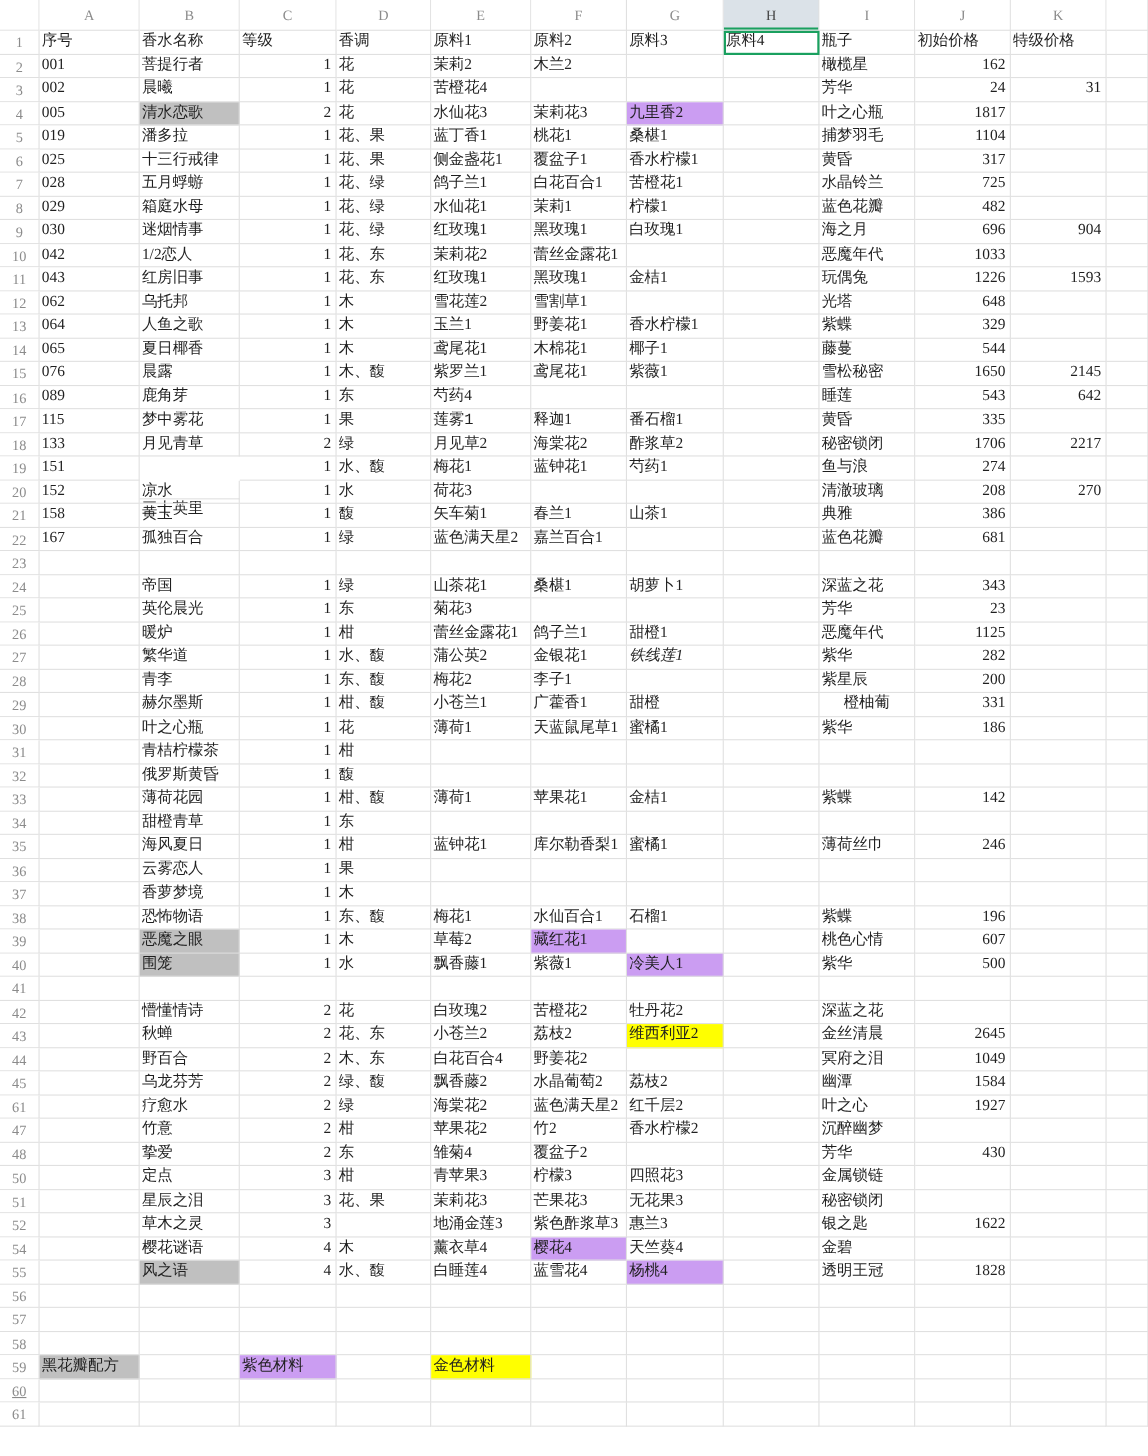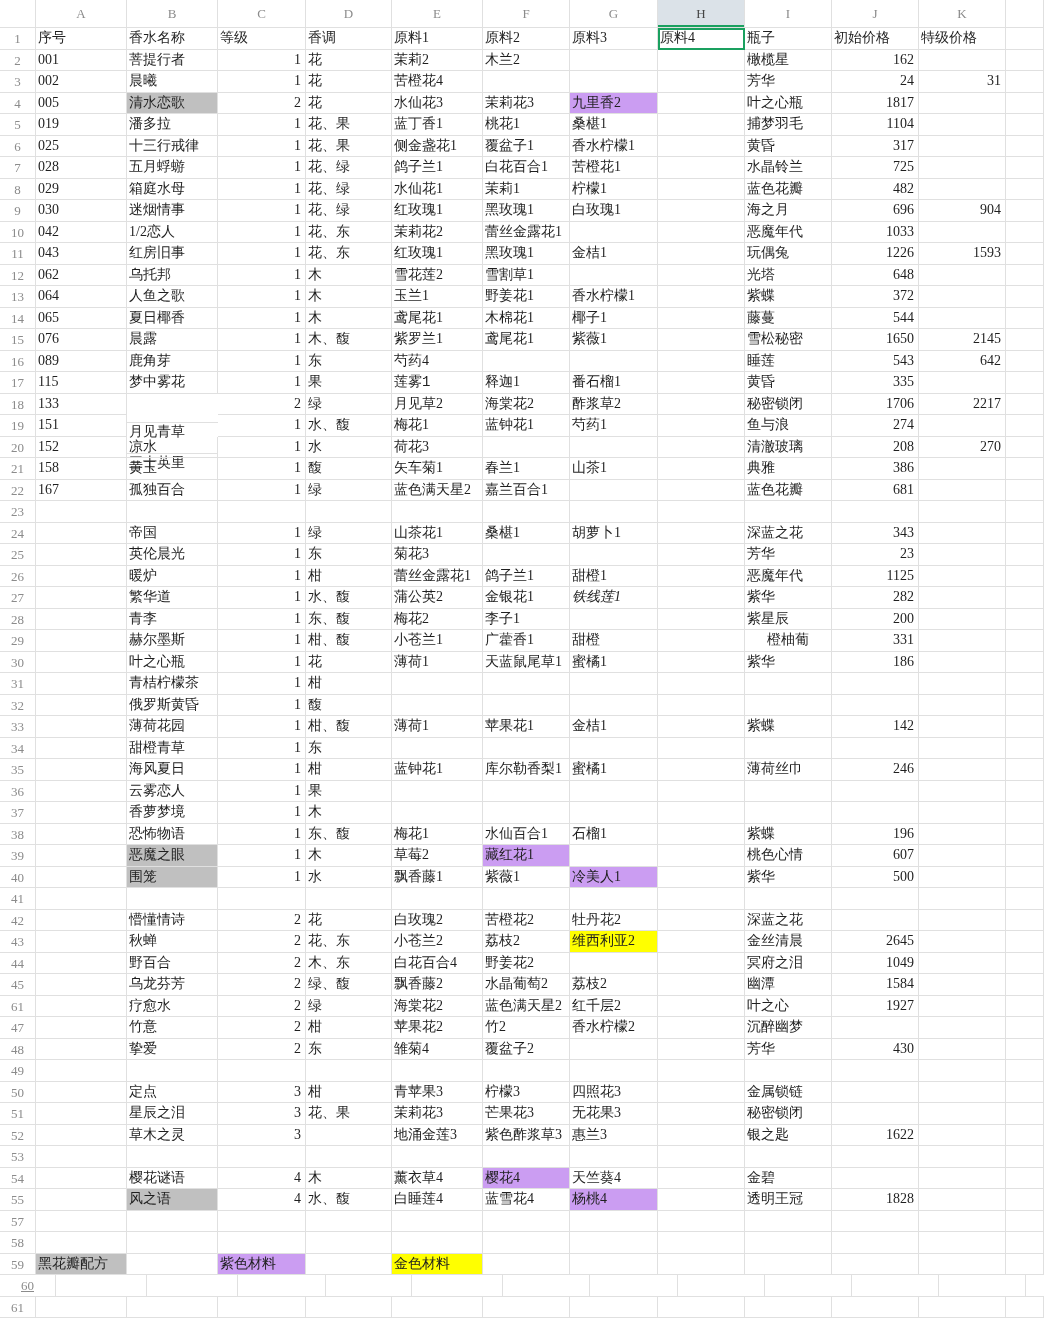--- a/index.html
+++ b/index.html
@@ -239,21 +239,21 @@
       <div class="gutter" style="width: 36px;">13</div>
       <div class="cell" style="width: 91px;">064</div>
       <div class="cell" style="width: 91px;">人鱼之歌</div>
       <div class="cell num" style="width: 88px;">1</div>
       <div class="cell" style="width: 86px;">木</div>
       <div class="cell" style="width: 91px;">玉兰1</div>
       <div class="cell" style="width: 87px;">野姜花1</div>
       <div class="cell" style="width: 88px;">香水柠檬1</div>
       <div class="cell" style="width: 87px;"></div>
       <div class="cell" style="width: 87px;">紫蝶</div>
-      <div class="cell num" style="width: 87px;">372</div>
+      <div class="cell num" style="width: 87px;">329</div>
       <div class="cell" style="width: 87px;"></div>
       <div class="cell" style="width: 38px;"></div>
     </div>
     <div class="row">
       <div class="gutter" style="width: 36px;">14</div>
       <div class="cell" style="width: 91px;">065</div>
       <div class="cell" style="width: 91px;">夏日椰香</div>
       <div class="cell num" style="width: 88px;">1</div>
       <div class="cell" style="width: 86px;">木</div>
       <div class="cell" style="width: 91px;">鸢尾花1</div>
@@ -306,21 +306,21 @@
       <div class="cell" style="width: 88px;">番石榴1</div>
       <div class="cell" style="width: 87px;"></div>
       <div class="cell" style="width: 87px;">黄昏</div>
       <div class="cell num" style="width: 87px;">335</div>
       <div class="cell" style="width: 87px;"></div>
       <div class="cell" style="width: 38px;"></div>
     </div>
     <div class="row">
       <div class="gutter" style="width: 36px;">18</div>
       <div class="cell" style="width: 91px;">133</div>
-      <div class="cell" style="width: 91px; margin-top: 28px;">月见青草</div>
+      <div class="cell" style="width: 91px;">月见青草</div>
       <div class="cell num" style="width: 88px;">2</div>
       <div class="cell" style="width: 86px;">绿</div>
       <div class="cell" style="width: 91px;">月见草2</div>
       <div class="cell" style="width: 87px;">海棠花2</div>
       <div class="cell" style="width: 88px;">酢浆草2</div>
       <div class="cell" style="width: 87px;"></div>
       <div class="cell" style="width: 87px;">秘密锁闭</div>
       <div class="cell num" style="width: 87px;">1706</div>
       <div class="cell num" style="width: 87px;">2217</div>
       <div class="cell" style="width: 38px;"></div>
@@ -769,35 +769,20 @@
       <div class="cell" style="width: 91px;">雏菊4</div>
       <div class="cell" style="width: 87px;">覆盆子2</div>
       <div class="cell" style="width: 88px;"></div>
       <div class="cell" style="width: 87px;"></div>
       <div class="cell" style="width: 87px;">芳华</div>
       <div class="cell num" style="width: 87px;">430</div>
       <div class="cell" style="width: 87px;"></div>
       <div class="cell" style="width: 38px;"></div>
     </div>
     <div class="row">
-      <div class="gutter" style="width: 36px;">49</div>
-      <div class="cell" style="width: 91px;"></div>
-      <div class="cell" style="width: 91px;"></div>
-      <div class="cell" style="width: 88px;"></div>
-      <div class="cell" style="width: 86px;"></div>
-      <div class="cell" style="width: 91px;"></div>
-      <div class="cell" style="width: 87px;"></div>
-      <div class="cell" style="width: 88px;"></div>
-      <div class="cell" style="width: 87px;"></div>
-      <div class="cell" style="width: 87px;"></div>
-      <div class="cell" style="width: 87px;"></div>
-      <div class="cell" style="width: 87px;"></div>
-      <div class="cell" style="width: 38px;"></div>
-    </div>
-    <div class="row">
       <div class="gutter" style="width: 36px;">50</div>
       <div class="cell" style="width: 91px;"></div>
       <div class="cell" style="width: 91px;">定点</div>
       <div class="cell num" style="width: 88px;">3</div>
       <div class="cell" style="width: 86px;">柑</div>
       <div class="cell" style="width: 91px;">青苹果3</div>
       <div class="cell" style="width: 87px;">柠檬3</div>
       <div class="cell" style="width: 88px;">四照花3</div>
       <div class="cell" style="width: 87px;"></div>
       <div class="cell" style="width: 87px;">金属锁链</div>
@@ -829,35 +814,20 @@
       <div class="cell" style="width: 91px;">地涌金莲3</div>
       <div class="cell" style="width: 87px;">紫色酢浆草3</div>
       <div class="cell" style="width: 88px;">惠兰3</div>
       <div class="cell" style="width: 87px;"></div>
       <div class="cell" style="width: 87px;">银之匙</div>
       <div class="cell num" style="width: 87px;">1622</div>
       <div class="cell" style="width: 87px;"></div>
       <div class="cell" style="width: 38px;"></div>
     </div>
     <div class="row">
-      <div class="gutter" style="width: 36px;">53</div>
-      <div class="cell" style="width: 91px;"></div>
-      <div class="cell" style="width: 91px;"></div>
-      <div class="cell" style="width: 88px;"></div>
-      <div class="cell" style="width: 86px;"></div>
-      <div class="cell" style="width: 91px;"></div>
-      <div class="cell" style="width: 87px;"></div>
-      <div class="cell" style="width: 88px;"></div>
-      <div class="cell" style="width: 87px;"></div>
-      <div class="cell" style="width: 87px;"></div>
-      <div class="cell" style="width: 87px;"></div>
-      <div class="cell" style="width: 87px;"></div>
-      <div class="cell" style="width: 38px;"></div>
-    </div>
-    <div class="row">
       <div class="gutter" style="width: 36px;">54</div>
       <div class="cell" style="width: 91px;"></div>
       <div class="cell" style="width: 91px;">樱花谜语</div>
       <div class="cell num" style="width: 88px;">4</div>
       <div class="cell" style="width: 86px;">木</div>
       <div class="cell" style="width: 91px;">薰衣草4</div>
       <div class="cell hl-purple" style="width: 87px;">樱花4</div>
       <div class="cell" style="width: 88px;">天竺葵4</div>
       <div class="cell" style="width: 87px;"></div>
       <div class="cell" style="width: 87px;">金碧</div>
@@ -874,20 +844,35 @@
       <div class="cell" style="width: 91px;">白睡莲4</div>
       <div class="cell" style="width: 87px;">蓝雪花4</div>
       <div class="cell hl-purple" style="width: 88px;">杨桃4</div>
       <div class="cell" style="width: 87px;"></div>
       <div class="cell" style="width: 87px;">透明王冠</div>
       <div class="cell num" style="width: 87px;">1828</div>
       <div class="cell" style="width: 87px;"></div>
       <div class="cell" style="width: 38px;"></div>
     </div>
     <div class="row">
+      <div class="gutter" style="width: 36px;">56</div>
+      <div class="cell" style="width: 91px;"></div>
+      <div class="cell" style="width: 91px;"></div>
+      <div class="cell" style="width: 88px;"></div>
+      <div class="cell" style="width: 86px;"></div>
+      <div class="cell" style="width: 91px;"></div>
+      <div class="cell" style="width: 87px;"></div>
+      <div class="cell" style="width: 88px;"></div>
+      <div class="cell" style="width: 87px;"></div>
+      <div class="cell" style="width: 87px;"></div>
+      <div class="cell" style="width: 87px;"></div>
+      <div class="cell" style="width: 87px;"></div>
+      <div class="cell" style="width: 38px;"></div>
+    </div>
+    <div class="row">
       <div class="gutter" style="width: 36px;">57</div>
       <div class="cell" style="width: 91px;"></div>
       <div class="cell" style="width: 91px;"></div>
       <div class="cell" style="width: 88px;"></div>
       <div class="cell" style="width: 86px;"></div>
       <div class="cell" style="width: 91px;"></div>
       <div class="cell" style="width: 87px;"></div>
       <div class="cell" style="width: 88px;"></div>
       <div class="cell" style="width: 87px;"></div>
       <div class="cell" style="width: 87px;"></div>
@@ -919,21 +904,21 @@
       <div class="cell hl-yellow" style="width: 91px;">金色材料</div>
       <div class="cell" style="width: 87px;"></div>
       <div class="cell" style="width: 88px;"></div>
       <div class="cell" style="width: 87px;"></div>
       <div class="cell" style="width: 87px;"></div>
       <div class="cell" style="width: 87px;"></div>
       <div class="cell" style="width: 87px;"></div>
       <div class="cell" style="width: 38px;"></div>
     </div>
     <div class="row">
-      <div class="gutter" style="width: 56px; text-decoration: underline;">60</div>
+      <div class="gutter" style="width: 36px; text-decoration: underline;">60</div>
       <div class="cell" style="width: 91px;"></div>
       <div class="cell" style="width: 91px;"></div>
       <div class="cell" style="width: 88px;"></div>
       <div class="cell" style="width: 86px;"></div>
       <div class="cell" style="width: 91px;"></div>
       <div class="cell" style="width: 87px;"></div>
       <div class="cell" style="width: 88px;"></div>
       <div class="cell" style="width: 87px;"></div>
       <div class="cell" style="width: 87px;"></div>
       <div class="cell" style="width: 87px;"></div>

